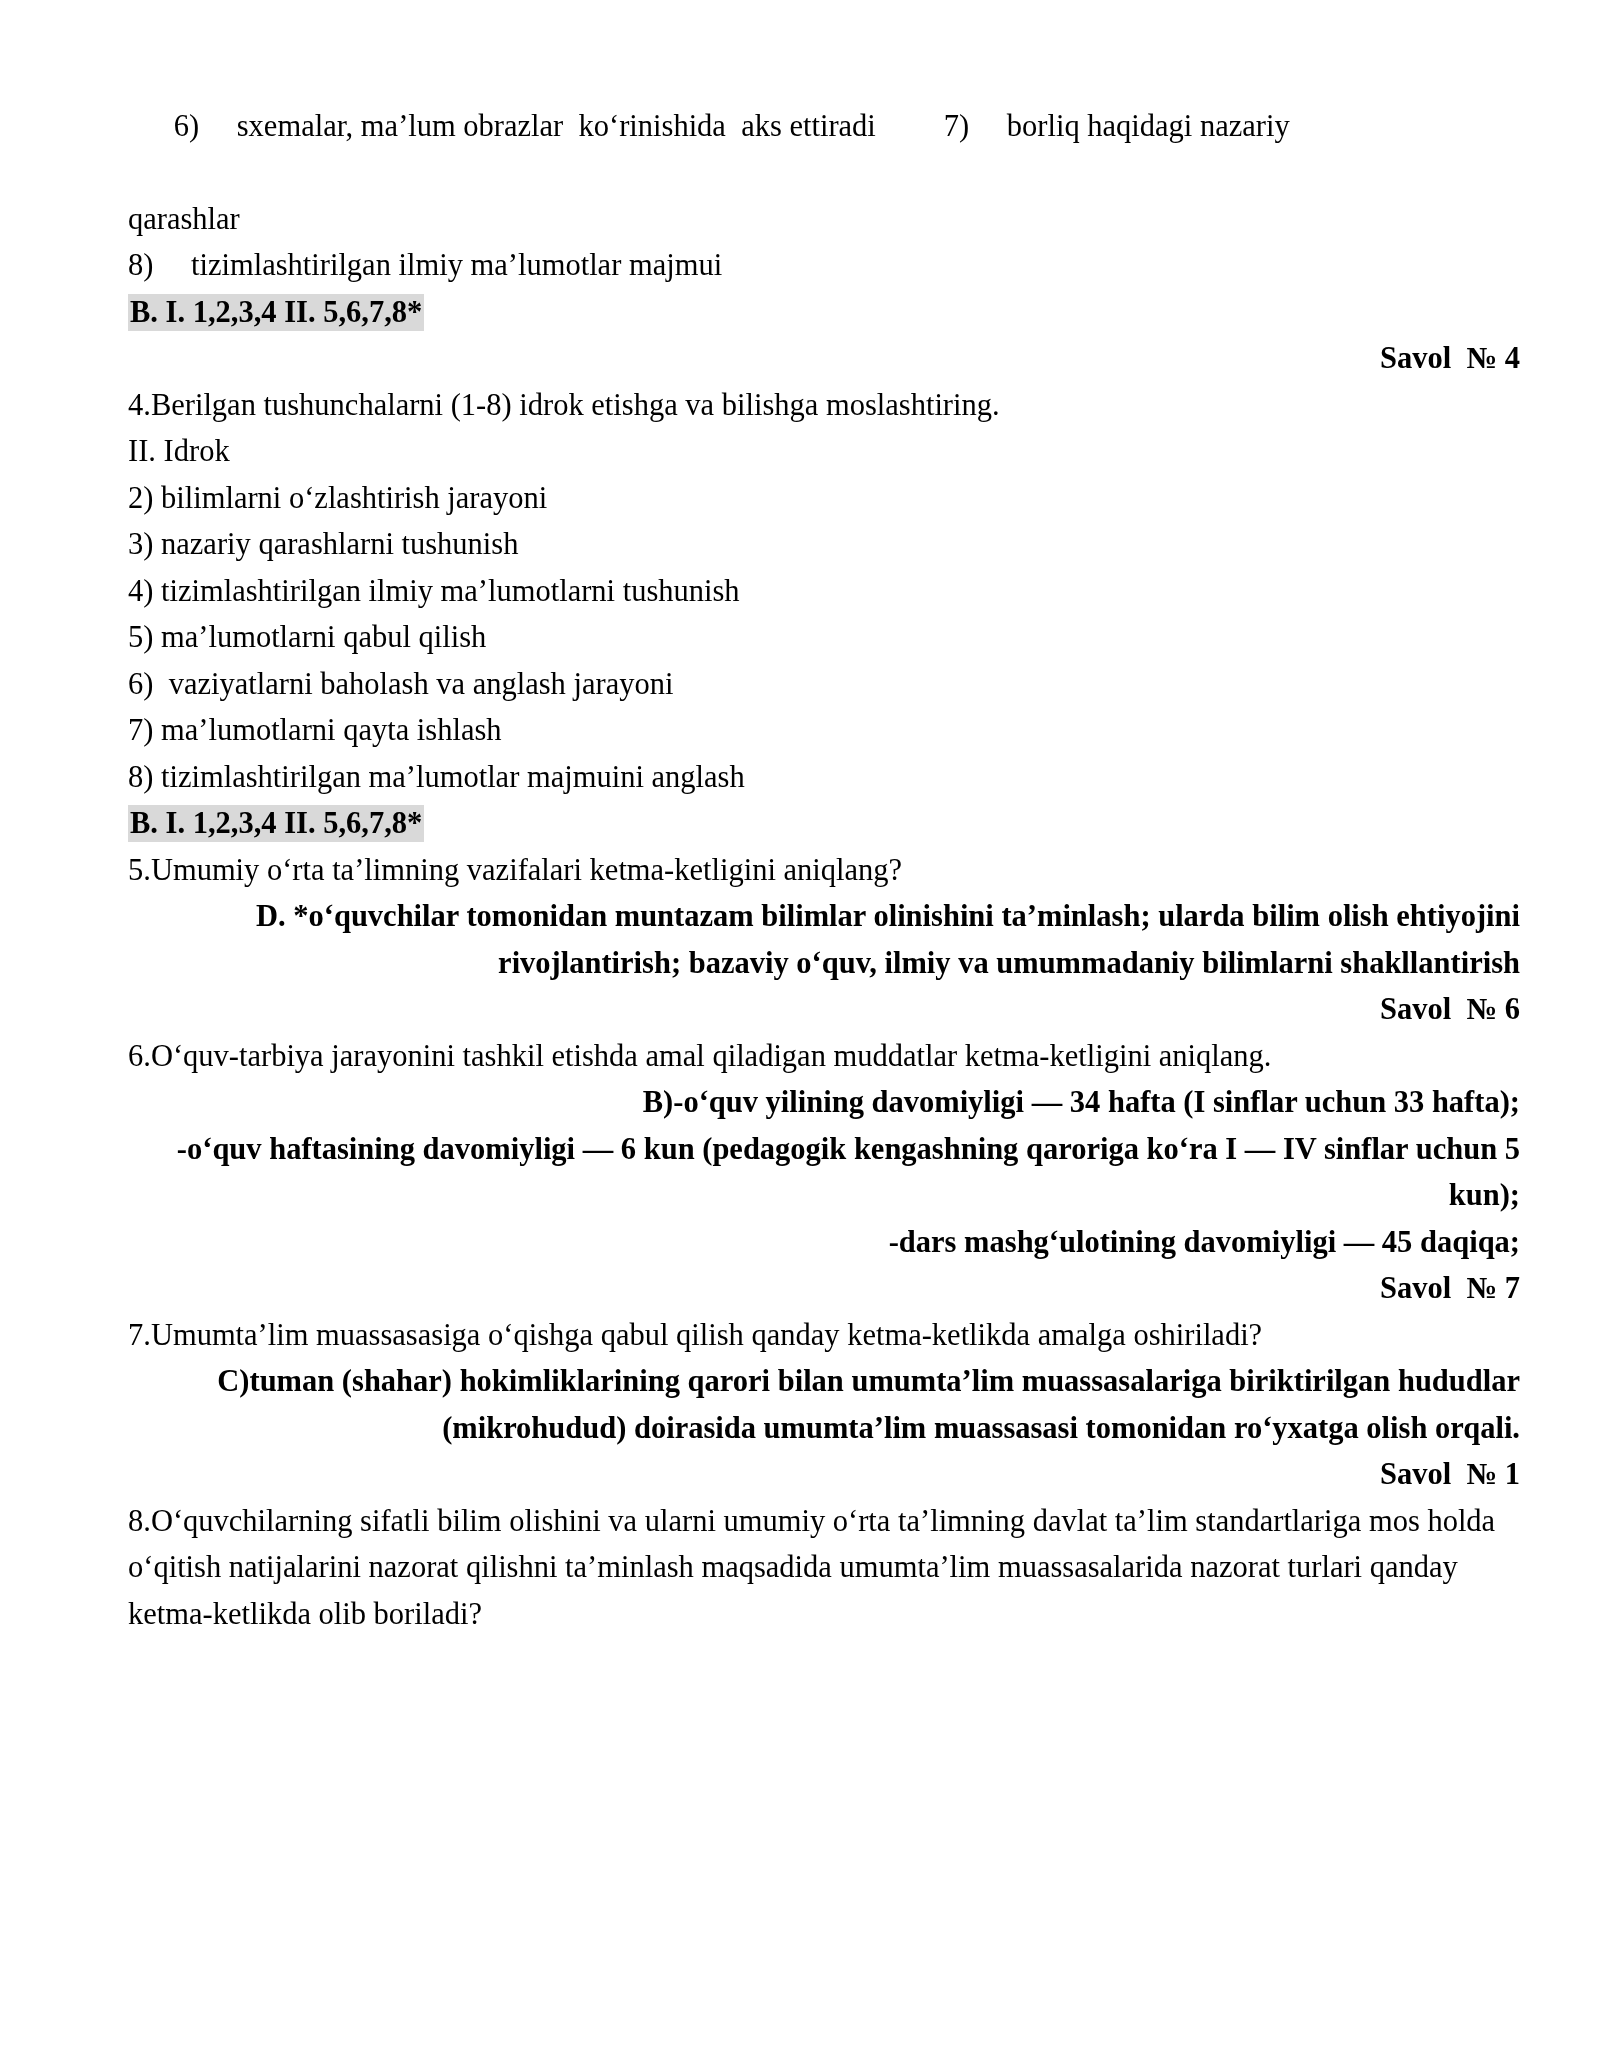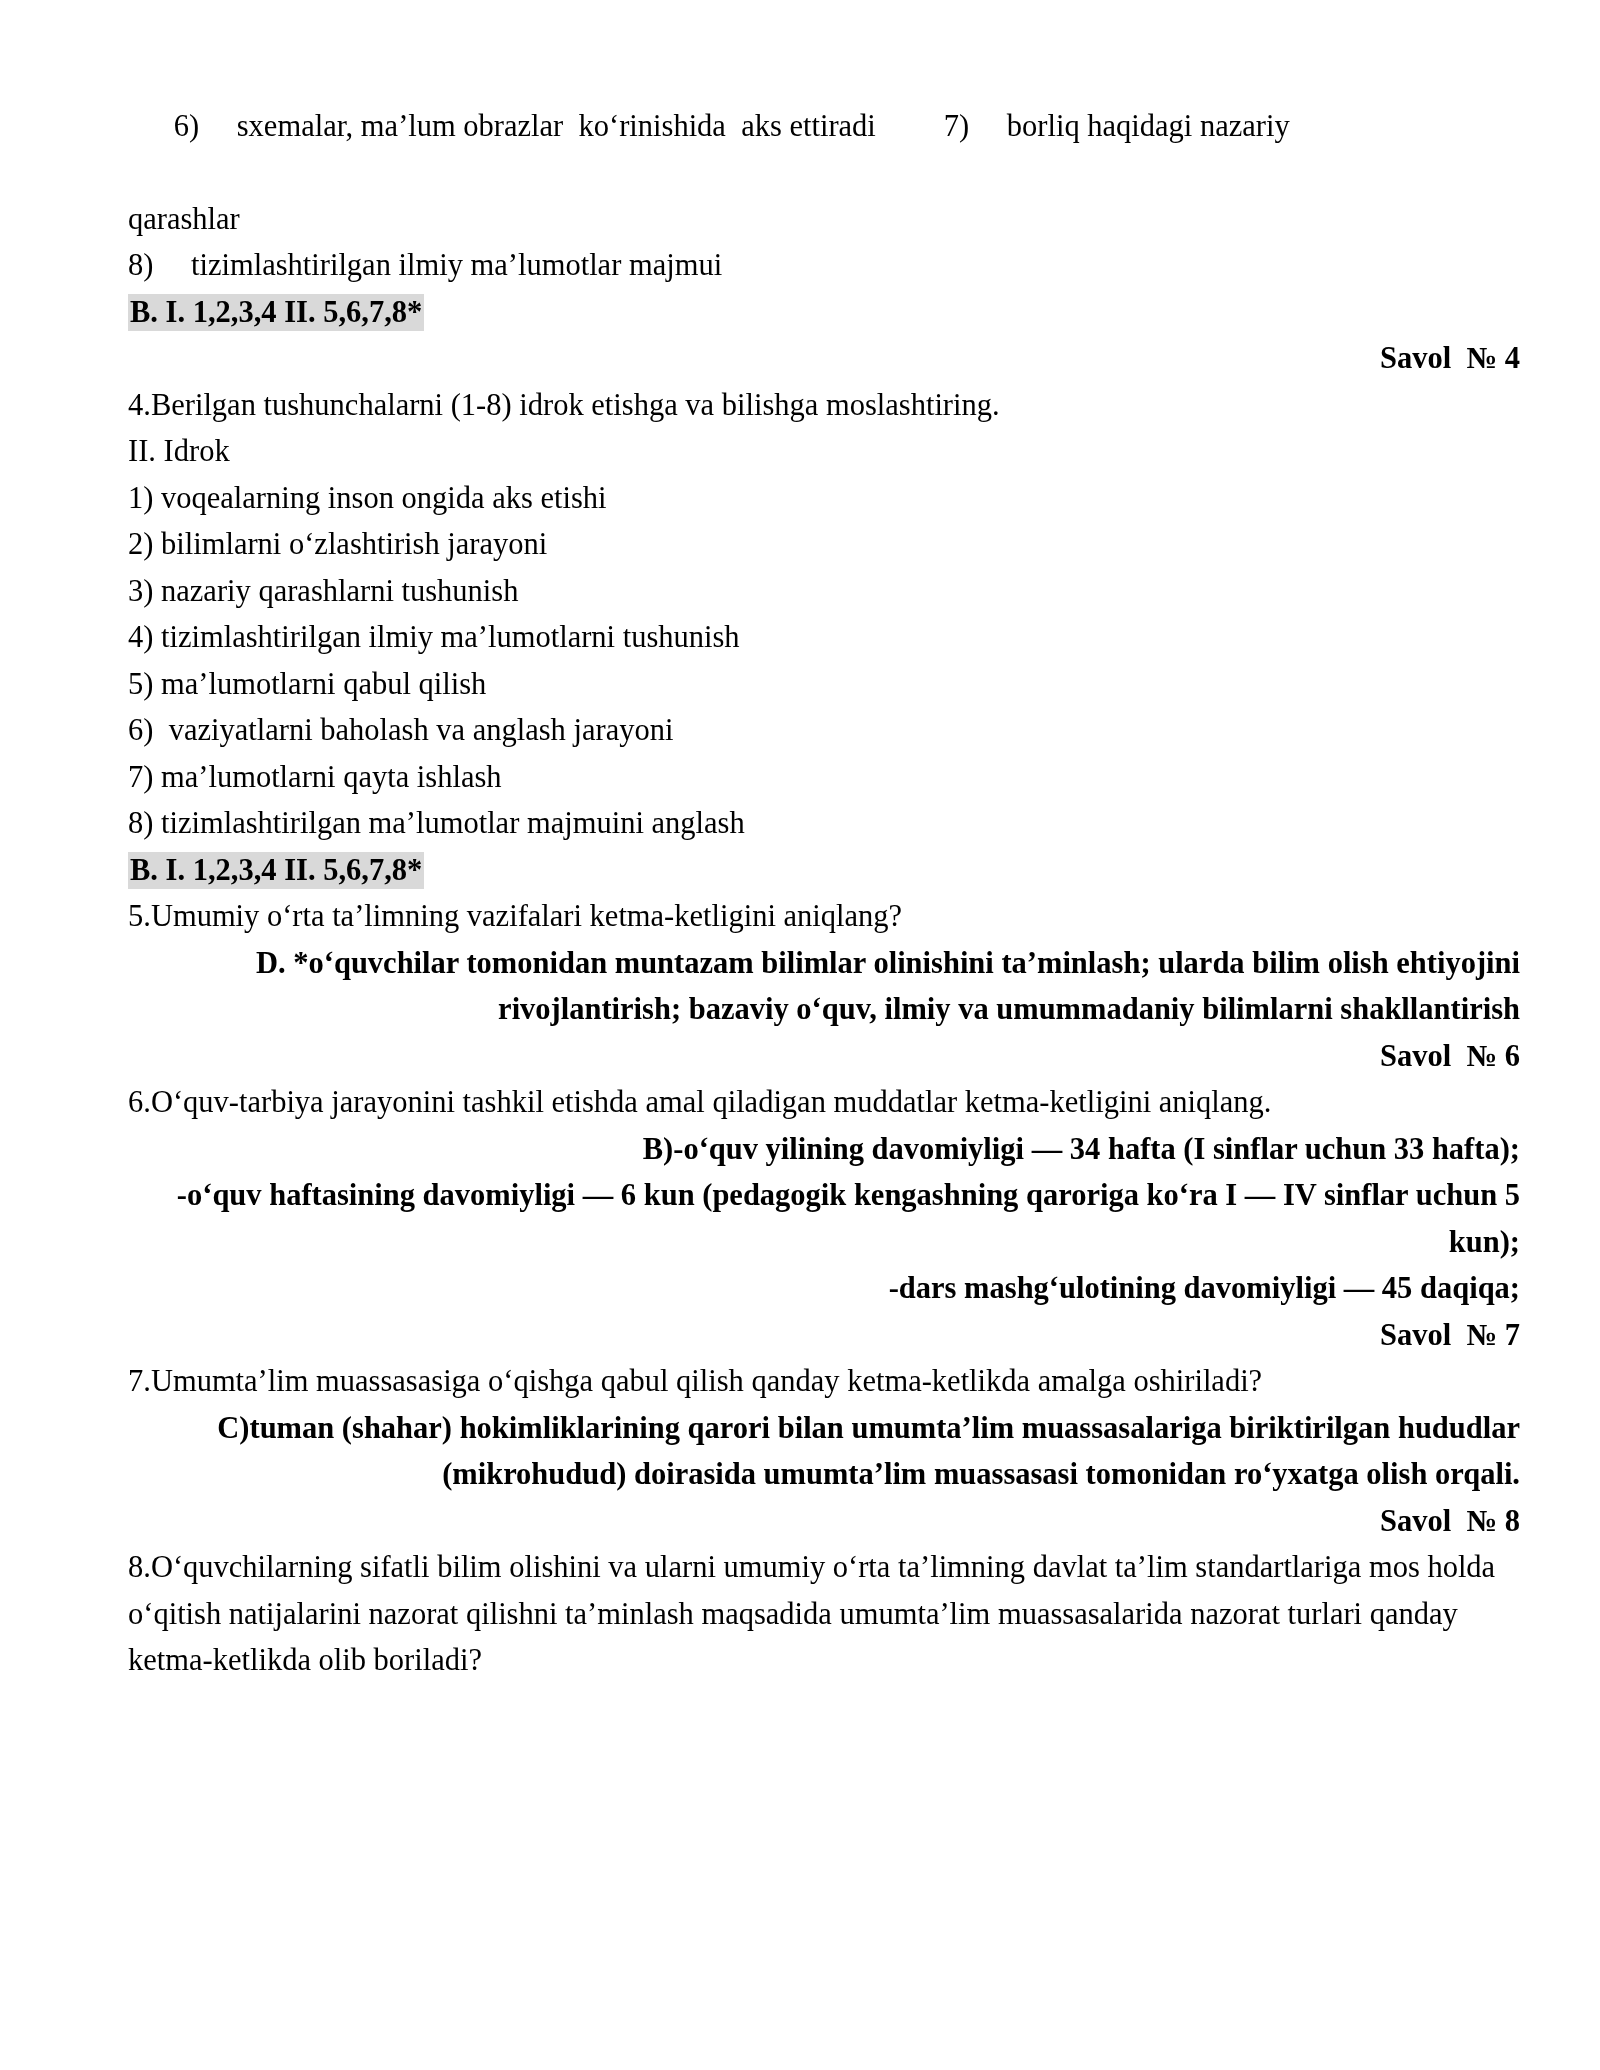--- a/index.html
+++ b/index.html
@@ -76,21 +76,20 @@
 
     <div class="line">qarashlar</div>
 
     <div class="line"><span class="indent-num">8)</span><span>tizimlashtirilgan ilmiy ma’lumotlar majmui</span></div>
 
     <div class="line hl"><span class="mark">B. I. 1,2,3,4 II. 5,6,7,8*</span></div>
 
     <div class="line bold">Savol  № 4</div>
     <div class="line">4.Berilgan tushunchalarni (1-8) idrok etishga va bilishga moslashtiring.</div>
     <div class="line">II. Idrok</div>
-    <div class="line">1) voqealarning inson ongida aks etishi</div>
     <div class="line">2) bilimlarni o‘zlashtirish jarayoni</div>
     <div class="line">3) nazariy qarashlarni tushunish</div>
     <div class="line">4) tizimlashtirilgan ilmiy ma’lumotlarni tushunish</div>
     <div class="line">5) ma’lumotlarni qabul qilish</div>
     <div class="line">6)  vaziyatlarni baholash va anglash jarayoni</div>
     <div class="line">7) ma’lumotlarni qayta ishlash</div>
     <div class="line">8) tizimlashtirilgan ma’lumotlar majmuini anglash</div>
 
     <div class="line hl"><span class="mark">B. I. 1,2,3,4 II. 5,6,7,8*</span></div>
 
@@ -100,17 +99,17 @@
     <div class="line bold">Savol  № 6</div>
     <div class="para">6.O‘quv-tarbiya jarayonini tashkil etishda amal qiladigan muddatlar ketma-ketligini aniqlang.</div>
     <div class="para bold">B)-o‘quv yilining davomiyligi — 34 hafta (I sinflar uchun 33 hafta);</div>
     <div class="para bold">-o‘quv haftasining davomiyligi — 6 kun (pedagogik kengashning qaroriga ko‘ra I — IV sinflar uchun 5 kun);</div>
     <div class="para bold">-dars mashg‘ulotining davomiyligi — 45 daqiqa;</div>
 
     <div class="line bold">Savol  № 7</div>
     <div class="para">7.Umumta’lim muassasasiga o‘qishga qabul qilish qanday ketma-ketlikda amalga oshiriladi?</div>
     <div class="para bold">C)tuman (shahar) hokimliklarining qarori bilan umumta’lim muassasalariga biriktirilgan hududlar (mikrohudud) doirasida umumta’lim muassasasi tomonidan ro‘yxatga olish orqali.</div>
 
-    <div class="line bold">Savol  № 8</div>
+    <div class="line bold">Savol  № 1</div>
     <div class="para">8.O‘quvchilarning sifatli bilim olishini va ularni umumiy o‘rta ta’limning davlat ta’lim standartlariga mos holda o‘qitish natijalarini nazorat qilishni ta’minlash maqsadida umumta’lim muassasalarida nazorat turlari qanday ketma-ketlikda olib boriladi?</div>
 
   </div>
 </div>
 
 </body></html>

